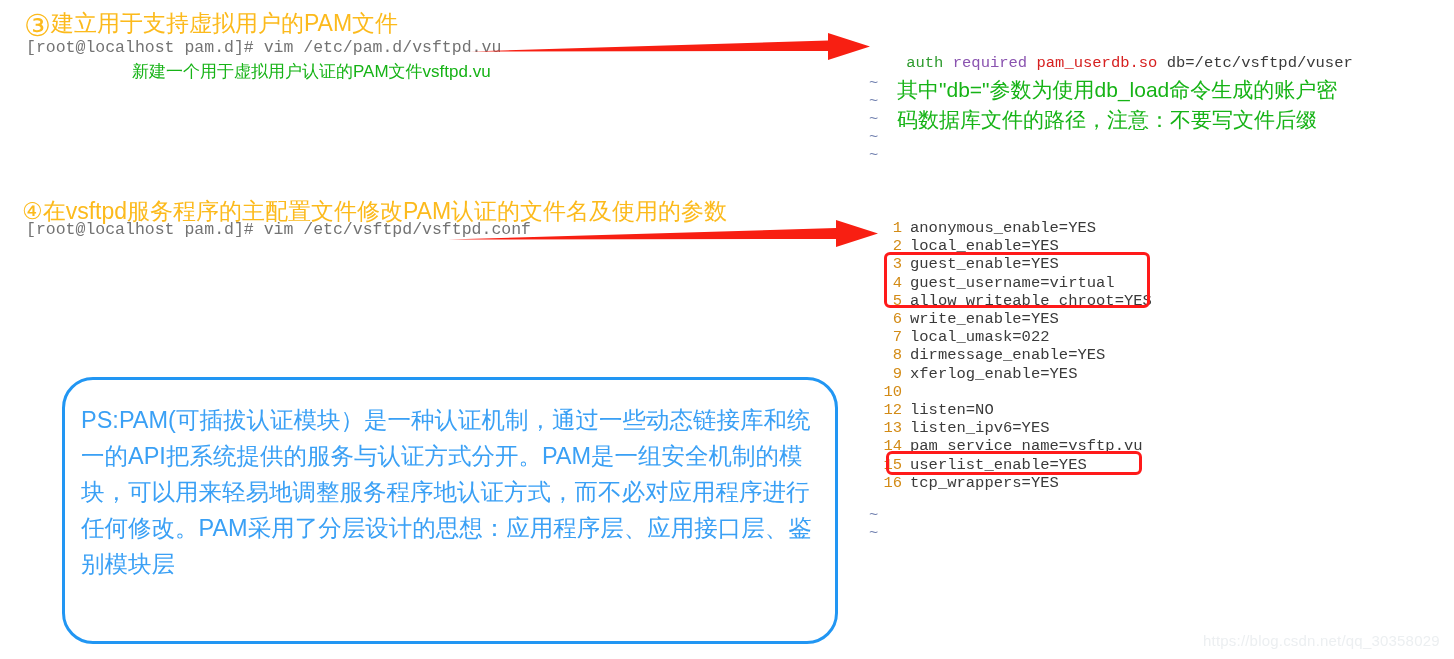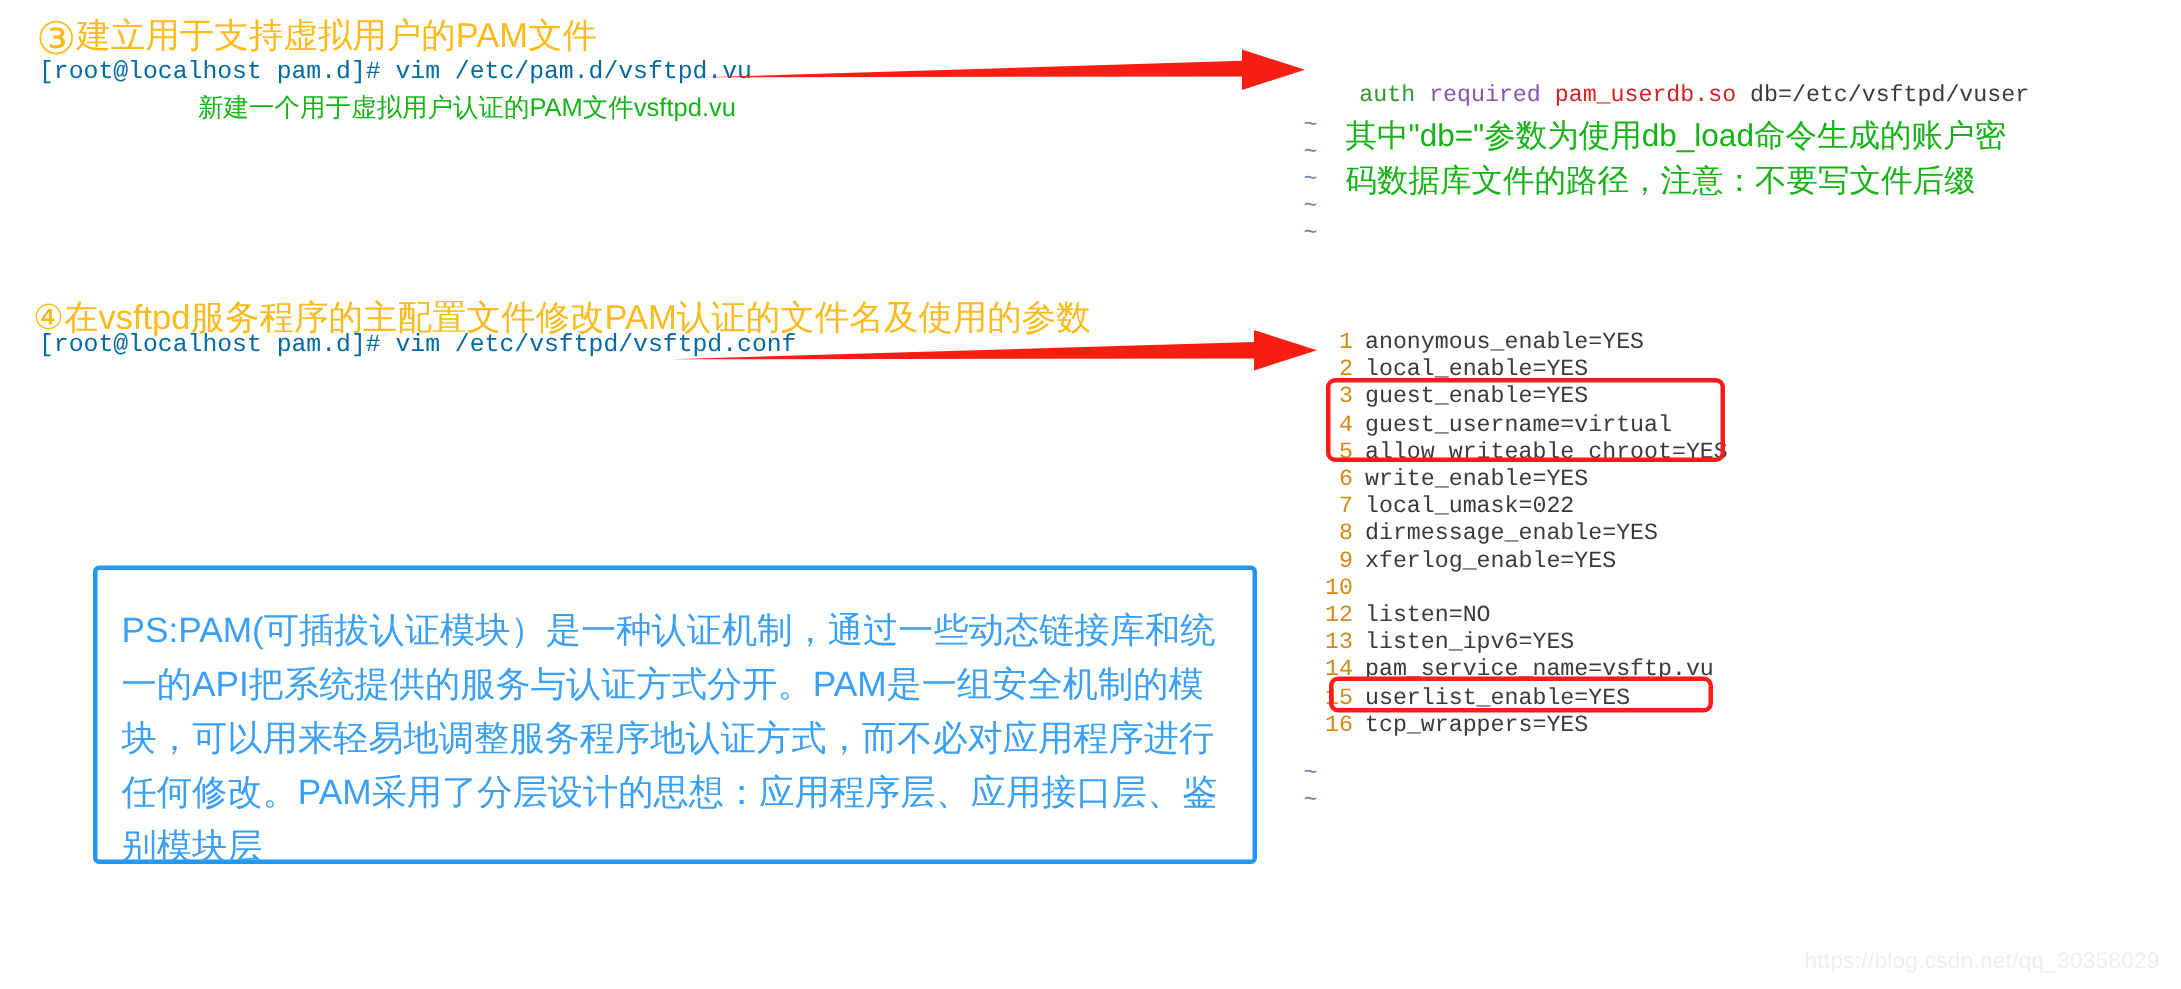--- a/index.html
+++ b/index.html
@@ -30,21 +30,21 @@
     color: #fcba1c;
     font-size: 30px;
     line-height: 30px;
     vertical-align: -5px;
   }
 
   
   .prompt-line {
     font-family: "Liberation Mono", "DejaVu Sans Mono", monospace;
     font-size: 16.5px;
-    color: #0369a1;
+    color: #737373;
     white-space: pre;
     letter-spacing: 0px;
   }
 
   
   .green-note {
     color: #16b316;
     font-size: 17px;
     white-space: nowrap;
   }
@@ -190,17 +190,17 @@
 </div>
 
 <div class="abs" style="left:869px; top:506px;">
   <div class="tilde">~</div>
   <div class="tilde">~</div>
 </div>
 
 <div class="abs red-box" style="left:884px; top:252px; width:266px; height:56px;"></div>
 <div class="abs red-box" style="left:886px; top:451px; width:256px; height:24px;"></div>
 
-<div class="abs blue-box" style="left:62px; top:377px; width:776px; height:199px;">
+<div class="abs blue-box" style="left:62px; top:377px; width:776px; height:267px;border-radius:31px;">
   <div class="blue-text" style="padding:22px 16px 0 16px;">PS:PAM(可插拔认证模块）是一种认证机制，通过一些动态链接库和统一的API把系统提供的服务与认证方式分开。PAM是一组安全机制的模块，可以用来轻易地调整服务程序地认证方式，而不必对应用程序进行任何修改。PAM采用了分层设计的思想：应用程序层、应用接口层、鉴别模块层</div>
 </div>
 
 <div class="abs watermark" style="left:1203px; top:632px;">https://blog.csdn.net/qq_30358029</div>
 
 </body></html>

